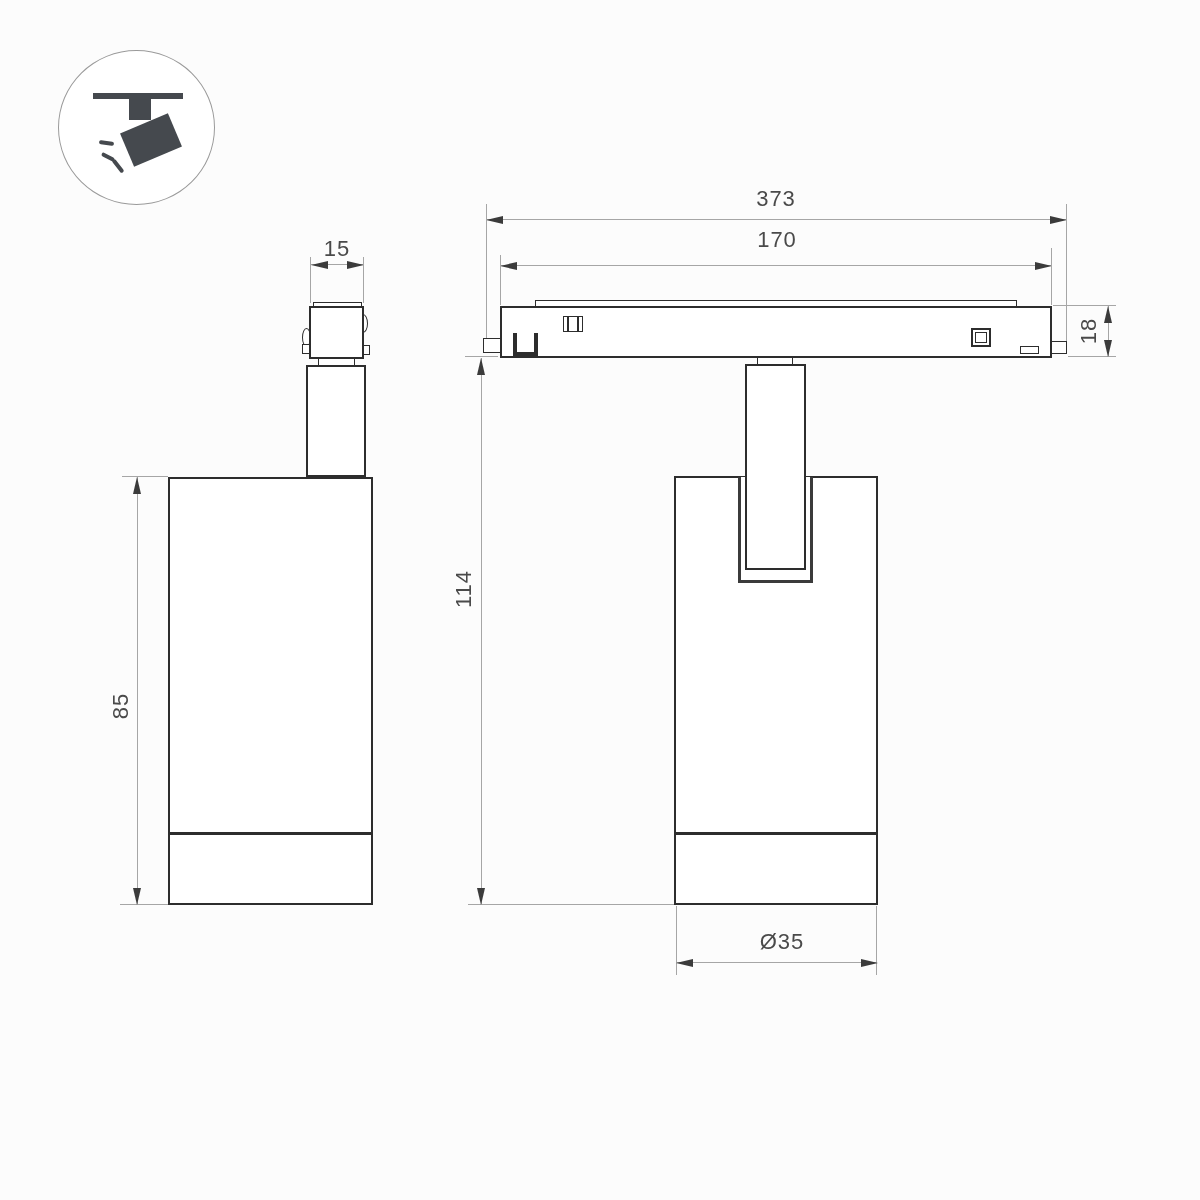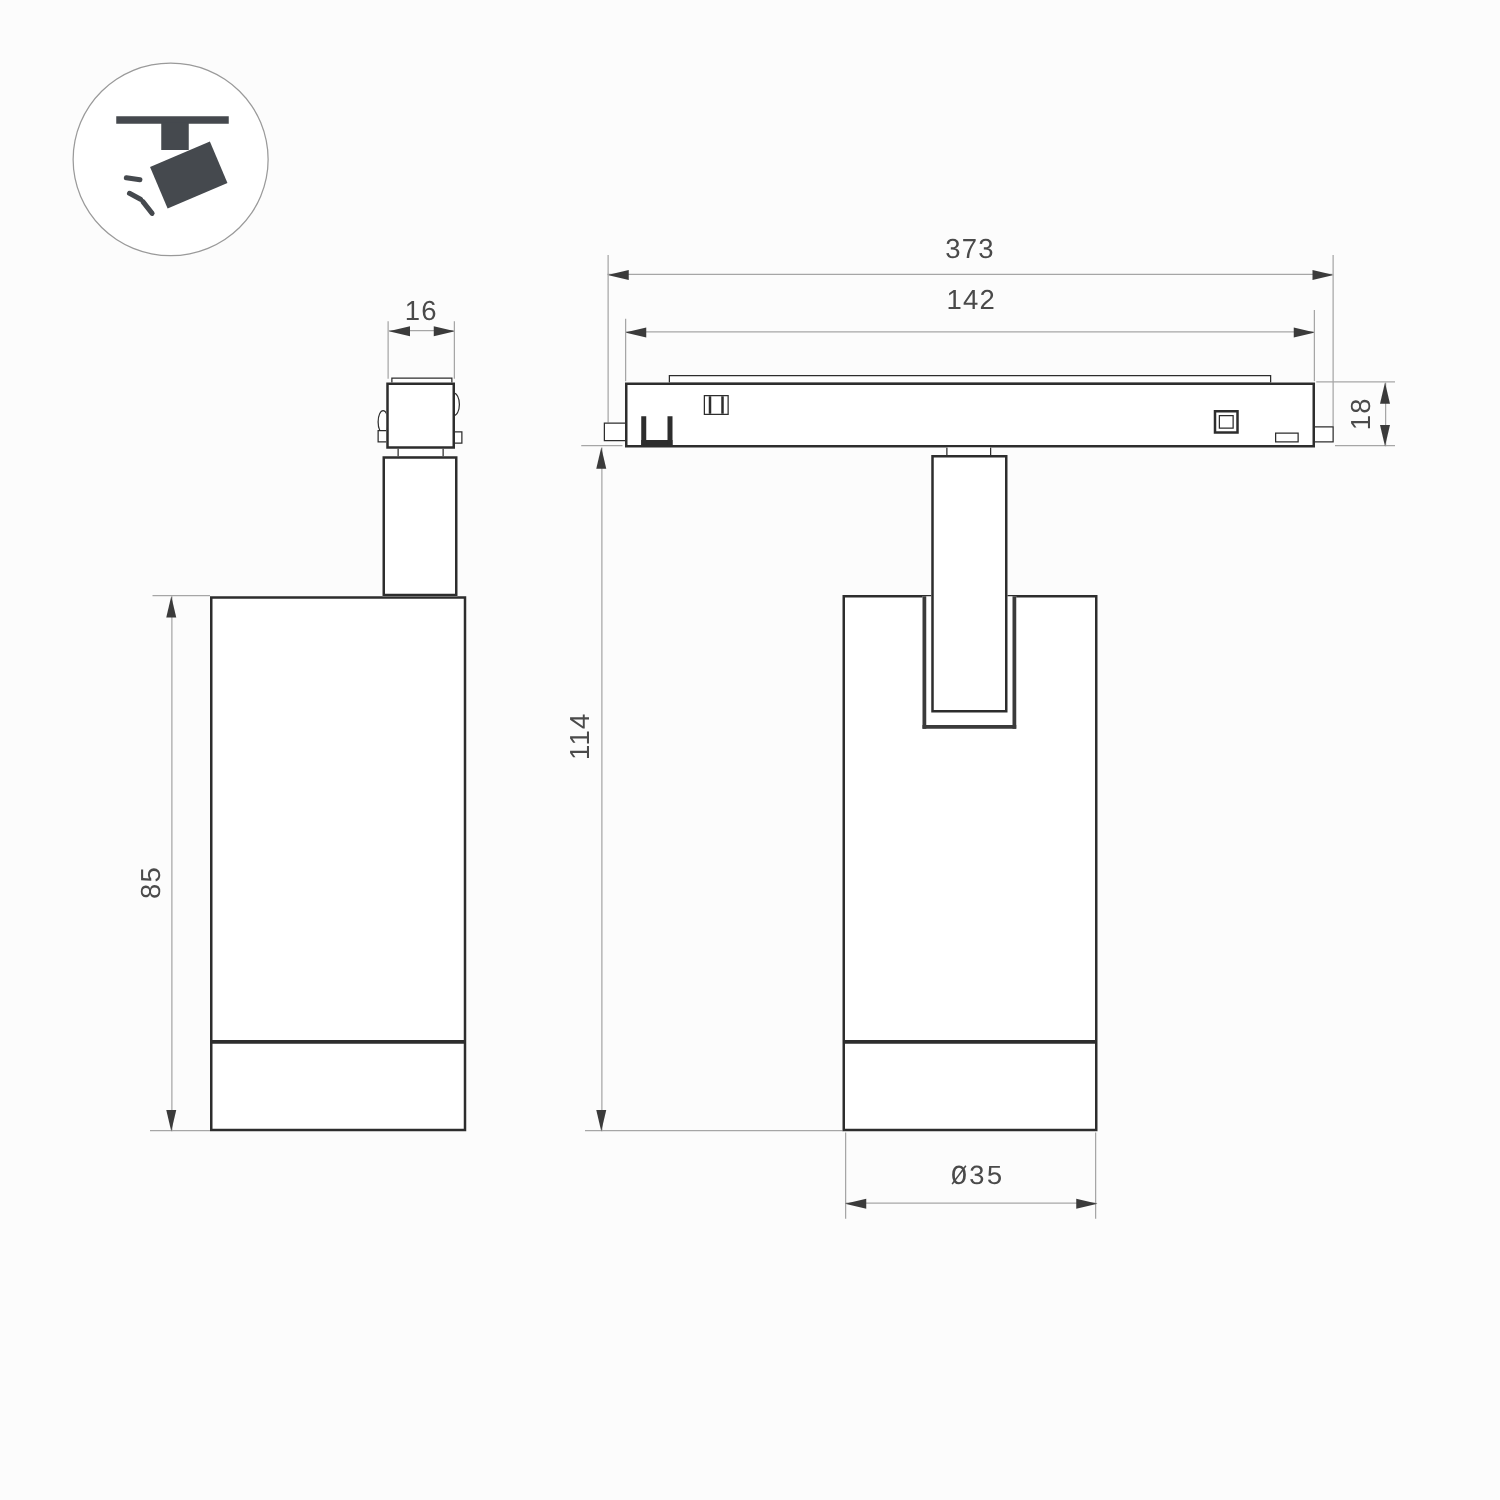--- a/index.html
+++ b/index.html
@@ -39,21 +39,21 @@
     <div class="iconfill" style="left:34px;top:42px;width:90px;height:6px;"></div>
     <div class="iconfill" style="left:70px;top:47px;width:22px;height:22px;"></div>
     <div class="iconfill" style="left:66px;top:71px;width:52px;height:36px;transform:rotate(-23deg);"></div>
     <div class="ray" style="left:40px;top:90px;width:15px;transform:rotate(8deg);"></div>
     <div class="ray" style="left:42px;top:104px;width:14px;transform:rotate(28deg);"></div>
     <div class="ray" style="left:51px;top:113px;width:16px;transform:rotate(52deg);"></div>
   </div>
 
   <div class="abs" style="left:0;top:0;width:0;height:0;">
 
-    <div class="dimtxt" style="left:312px;top:239px;width:50px;">16</div>
+    <div class="dimtxt" style="left:312px;top:239px;width:50px;">15</div>
     <div class="gline" style="left:311px;top:264px;width:52px;height:1px;"></div>
     <div class="ar ar-l" style="left:311px;top:261px;"></div>
     <div class="ar ar-r" style="left:347px;top:261px;"></div>
     <div class="gline" style="left:310px;top:257px;width:1px;height:46px;"></div>
     <div class="gline" style="left:363px;top:257px;width:1px;height:46px;"></div>
 
     <div class="rect thin" style="left:313px;top:302px;width:49px;height:6px;z-index:2;"></div>
     <div class="abs" style="left:302px;top:328px;width:9px;height:19px;border:1.5px solid var(--ink);border-radius:50%;background:#fff;z-index:1;"></div>
     <div class="abs" style="left:358px;top:314px;width:10px;height:19px;border:1.5px solid var(--ink);border-radius:50%;background:#fff;z-index:1;"></div>
     <div class="rect thin" style="left:302px;top:344px;width:9px;height:10px;z-index:1;"></div>
@@ -75,21 +75,21 @@
 
   <div class="abs" style="left:0;top:0;width:0;height:0;">
 
     <div class="dimtxt" style="left:745px;top:189px;width:62px;">373</div>
     <div class="gline" style="left:486px;top:219px;width:580px;height:1px;"></div>
     <div class="ar ar-l" style="left:486px;top:216px;"></div>
     <div class="ar ar-r" style="left:1050px;top:216px;"></div>
     <div class="gline" style="left:486px;top:204px;width:1px;height:138px;"></div>
     <div class="gline" style="left:1066px;top:204px;width:1px;height:138px;"></div>
 
-    <div class="dimtxt" style="left:746px;top:230px;width:62px;">142</div>
+    <div class="dimtxt" style="left:746px;top:230px;width:62px;">170</div>
     <div class="gline" style="left:500px;top:265px;width:551px;height:1px;"></div>
     <div class="ar ar-l" style="left:500px;top:262px;"></div>
     <div class="ar ar-r" style="left:1035px;top:262px;"></div>
     <div class="gline" style="left:500px;top:255px;width:1px;height:50px;"></div>
     <div class="gline" style="left:1051px;top:248px;width:1px;height:57px;"></div>
 
     <div class="rect thin" style="left:535px;top:300px;width:482px;height:7px;z-index:1;"></div>
     <div class="rect thin" style="left:483px;top:338px;width:18px;height:15px;z-index:1;"></div>
     <div class="rect thin" style="left:1051px;top:341px;width:16px;height:13px;z-index:1;"></div>
     <div class="rect" style="left:500px;top:306px;width:552px;height:52px;z-index:2;"></div>
@@ -121,16 +121,16 @@
     <div class="gline" style="left:1108px;top:306px;width:1px;height:51px;"></div>
     <div class="ar ar-u" style="left:1104px;top:306px;"></div>
     <div class="ar ar-d" style="left:1104px;top:340px;"></div>
     <div class="dimtxt vert" style="left:1069px;top:321px;width:40px;">18</div>
 
     <div class="gline" style="left:676px;top:906px;width:1px;height:69px;"></div>
     <div class="gline" style="left:876px;top:906px;width:1px;height:69px;"></div>
     <div class="gline" style="left:676px;top:962px;width:201px;height:1px;"></div>
     <div class="ar ar-l" style="left:676px;top:959px;"></div>
     <div class="ar ar-r" style="left:861px;top:959px;"></div>
-    <div class="dimtxt" style="left:742px;top:932px;width:80px;font-family:Liberation Mono, monospace;">Ø35</div>
+    <div class="dimtxt" style="left:742px;top:932px;width:80px;">Ø35</div>
   </div>
 
 </div>
 
 </body></html>

